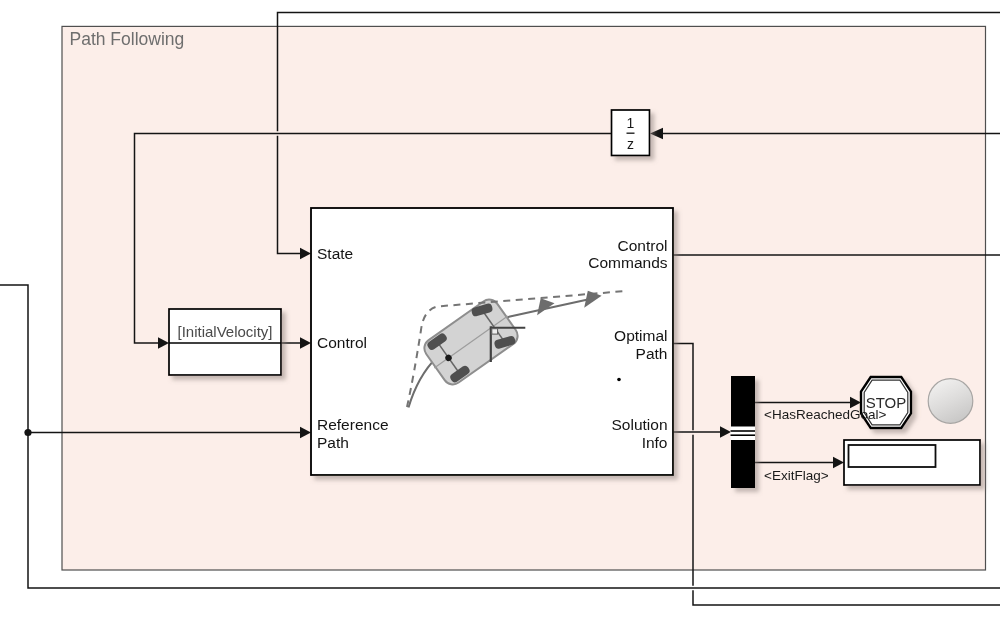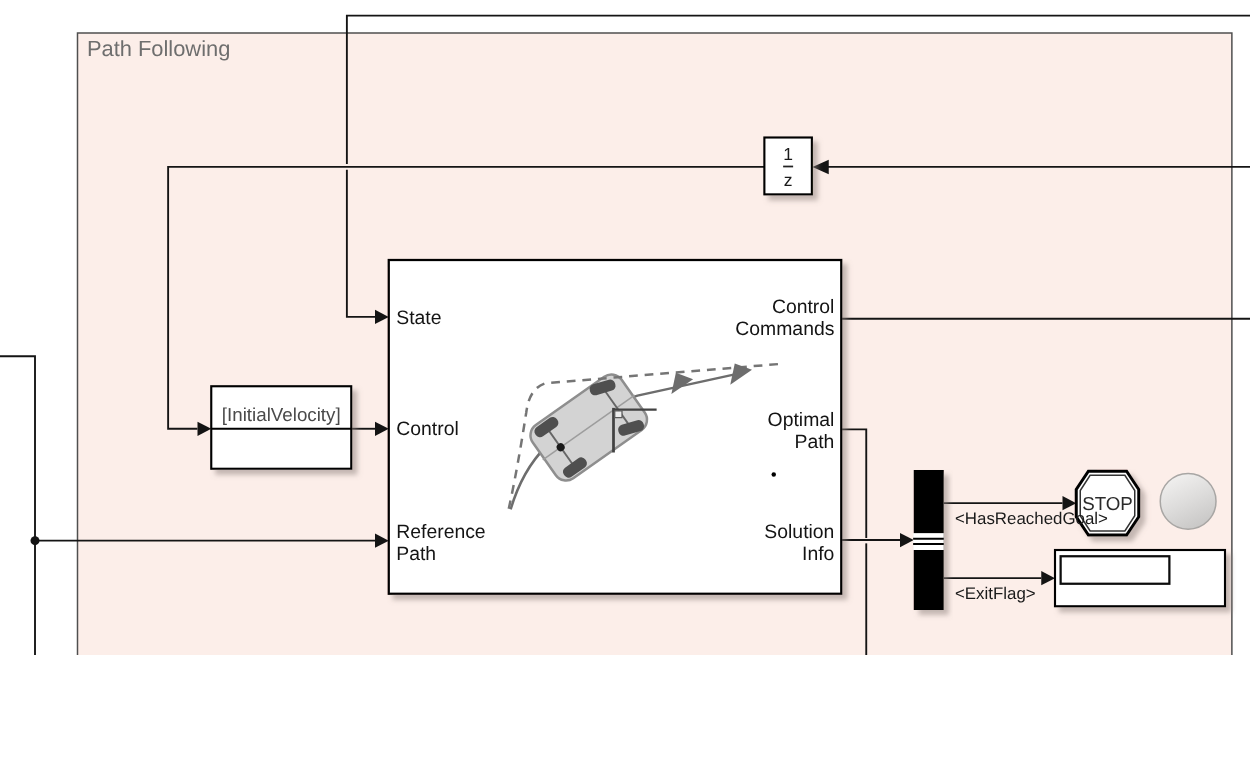--- a/index.html
+++ b/index.html
@@ -1,16 +1,16 @@
 <!DOCTYPE html>
 <html><head>
 <meta charset="utf-8">
 <style>
   html,body{margin:0;padding:0;background:#ffffff;}
-  #canvas{position:relative;width:1000px;height:524px;background:#ffffff;overflow:hidden;}
+  #canvas{position:relative;width:1000px;height:618px;background:#ffffff;overflow:hidden;}
   svg{display:block;}
   text{font-family:"Liberation Sans",sans-serif;-webkit-font-smoothing:antialiased;}
 </style>
 </head>
 <body>
 <div id="canvas">
 <svg width="1000" height="618" viewBox="0 0 1000 618" xmlns="http://www.w3.org/2000/svg">
 <defs>
   <filter id="shadow" x="-20%" y="-20%" width="150%" height="150%">
     <feDropShadow dx="4" dy="4" stdDeviation="2" flood-color="#8a7f79" flood-opacity="0.5"></feDropShadow>

